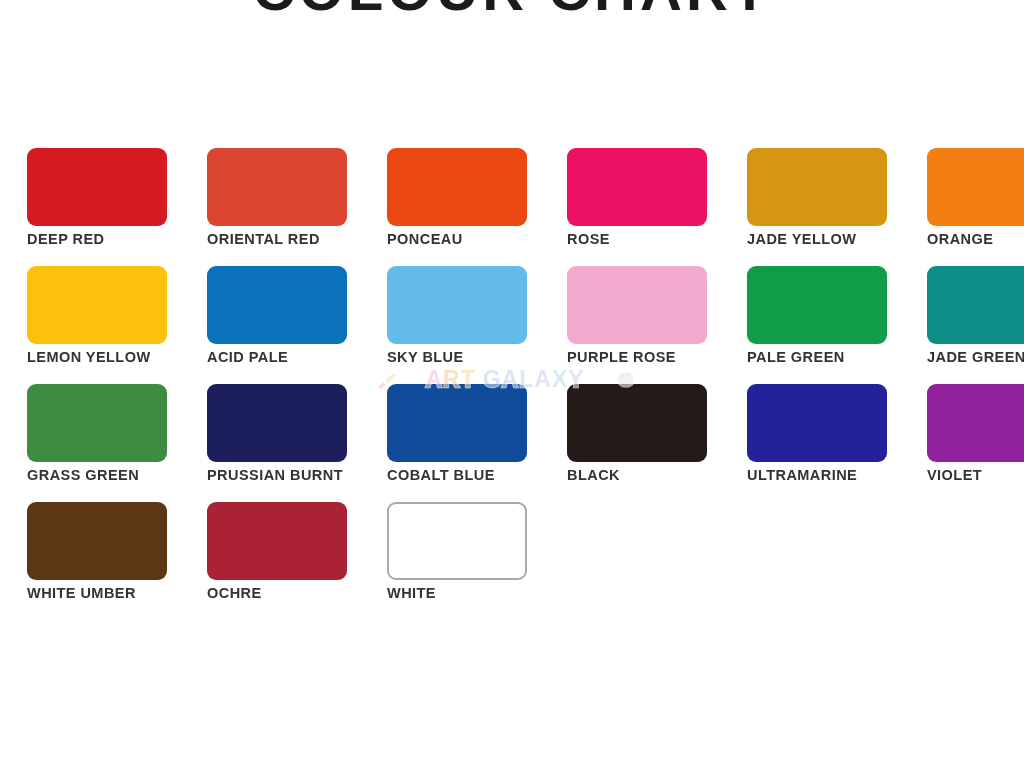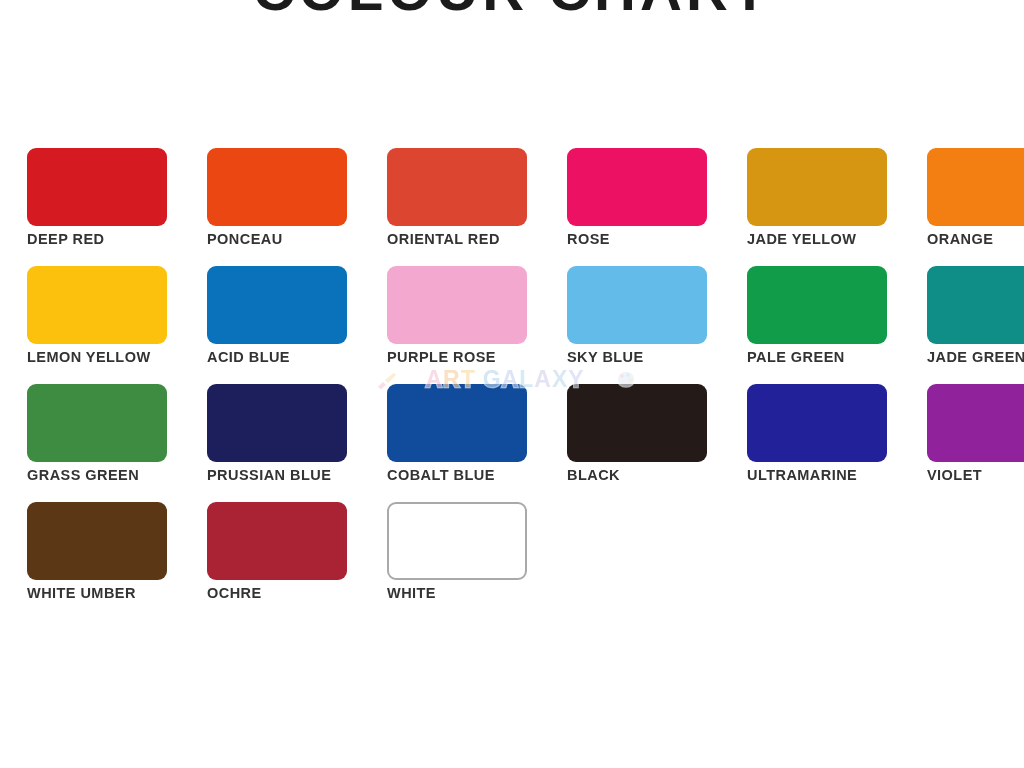--- a/index.html
+++ b/index.html
@@ -127,70 +127,70 @@
 <div id="title-clip">
   <div id="chart-title">COLOUR CHART</div>
 </div>
 
 <div id="swatch-grid">
     <div class="swatch-cell">
       <div class="swatch-chip" style="background: rgb(213, 26, 33);"></div>
       <div class="swatch-label">DEEP RED</div>
     </div>
     <div class="swatch-cell">
+      <div class="swatch-chip" style="background: rgb(220, 70, 49);"></div>
+      <div class="swatch-label">ORIENTAL RED</div>
+    </div>
+    <div class="swatch-cell">
       <div class="swatch-chip" style="background: rgb(234, 71, 18);"></div>
       <div class="swatch-label">PONCEAU</div>
     </div>
     <div class="swatch-cell">
-      <div class="swatch-chip" style="background: rgb(220, 70, 49);"></div>
-      <div class="swatch-label">ORIENTAL RED</div>
-    </div>
-    <div class="swatch-cell">
       <div class="swatch-chip" style="background: rgb(237, 17, 100);"></div>
       <div class="swatch-label">ROSE</div>
     </div>
     <div class="swatch-cell">
       <div class="swatch-chip" style="background: rgb(215, 150, 18);"></div>
       <div class="swatch-label">JADE YELLOW</div>
     </div>
     <div class="swatch-cell">
       <div class="swatch-chip" style="background: rgb(243, 126, 18);"></div>
       <div class="swatch-label">ORANGE</div>
     </div>
     <div class="swatch-cell">
       <div class="swatch-chip" style="background: rgb(252, 193, 13);"></div>
       <div class="swatch-label">LEMON YELLOW</div>
     </div>
     <div class="swatch-cell">
       <div class="swatch-chip" style="background: rgb(10, 114, 186);"></div>
-      <div class="swatch-label">ACID BLUE</div>
+      <div class="swatch-label">ACID PALE</div>
+    </div>
+    <div class="swatch-cell">
+      <div class="swatch-chip" style="background: rgb(98, 187, 232);"></div>
+      <div class="swatch-label">SKY BLUE</div>
     </div>
     <div class="swatch-cell">
       <div class="swatch-chip" style="background: rgb(243, 169, 207);"></div>
       <div class="swatch-label">PURPLE ROSE</div>
     </div>
     <div class="swatch-cell">
-      <div class="swatch-chip" style="background: rgb(98, 187, 232);"></div>
-      <div class="swatch-label">SKY BLUE</div>
-    </div>
-    <div class="swatch-cell">
       <div class="swatch-chip" style="background: rgb(16, 156, 73);"></div>
       <div class="swatch-label">PALE GREEN</div>
     </div>
     <div class="swatch-cell">
       <div class="swatch-chip" style="background: rgb(15, 141, 135);"></div>
       <div class="swatch-label">JADE GREEN</div>
     </div>
     <div class="swatch-cell">
       <div class="swatch-chip" style="background: rgb(61, 140, 66);"></div>
       <div class="swatch-label">GRASS GREEN</div>
     </div>
     <div class="swatch-cell">
       <div class="swatch-chip" style="background: rgb(29, 31, 92);"></div>
-      <div class="swatch-label">PRUSSIAN BLUE</div>
+      <div class="swatch-label">PRUSSIAN BURNT</div>
     </div>
     <div class="swatch-cell">
       <div class="swatch-chip" style="background: rgb(16, 76, 155);"></div>
       <div class="swatch-label">COBALT BLUE</div>
     </div>
     <div class="swatch-cell">
       <div class="swatch-chip" style="background: rgb(36, 26, 23);"></div>
       <div class="swatch-label">BLACK</div>
     </div>
     <div class="swatch-cell">

